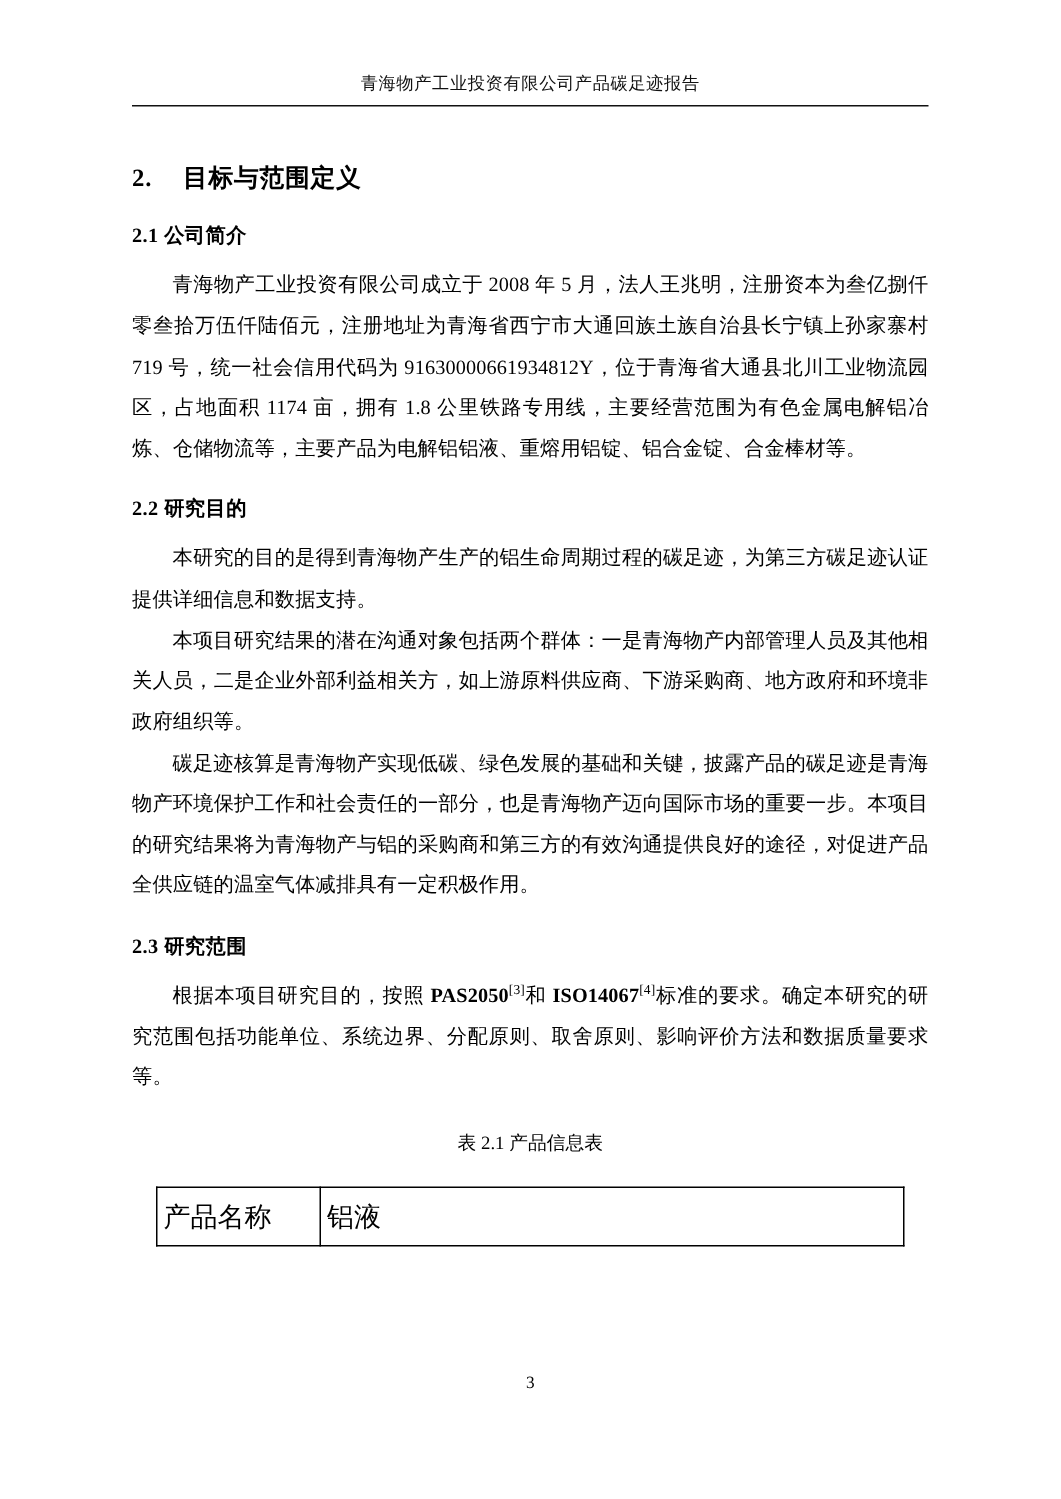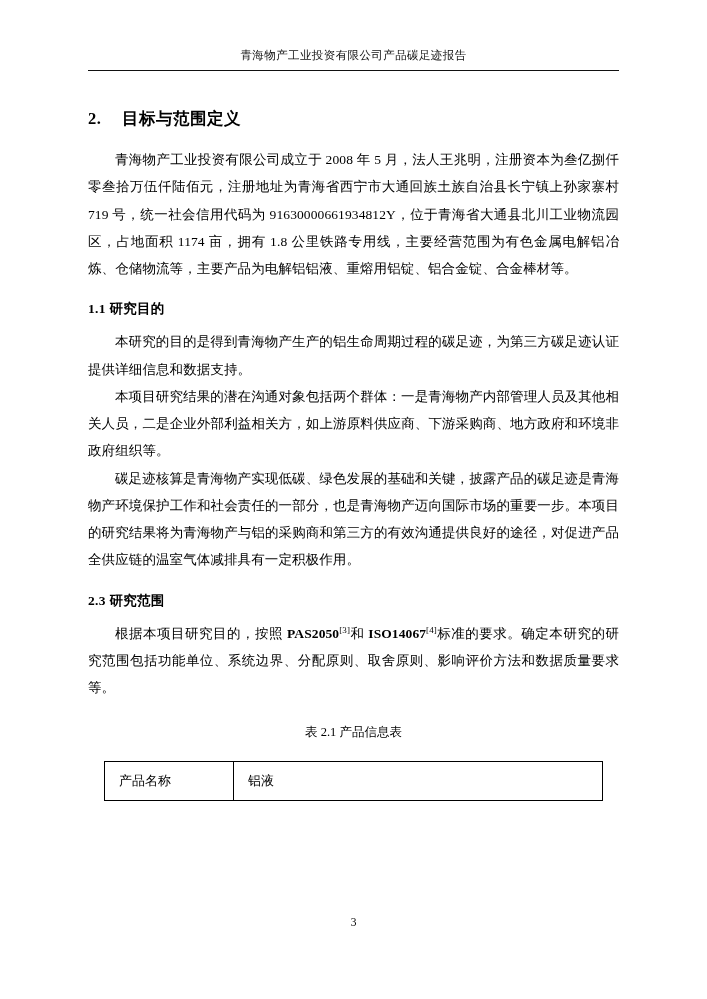--- a/index.html
+++ b/index.html
@@ -88,22 +88,22 @@
   }
   table.info {
     border-collapse: collapse;
     width: 499px;
     margin: 0 auto;
     table-layout: fixed;
   }
   table.info td {
     border: 1px solid #000;
     height: 38px;
-    font-size: 13px;
-    padding: 0 14px;
+    font-size: 18px;
+    padding: 0 4px;
     vertical-align: middle;
   }
   table.info td.c1 { width: 100px; }
   .footer {
     position: absolute;
     top: 916px;
     left: 0;
     width: 707px;
     text-align: center;
     font-size: 11.5px;
@@ -116,23 +116,24 @@
 
   <div class="header">青海物产工业投资有限公司产品碳足迹报告</div>
   <div class="header-rule"></div>
 
   <div class="content">
 
     <h1 class="sec">
       <span class="num">2.</span><span>目标与范围定义</span>
     </h1>
 
+    <h2 class="sub">2.1 公司简介</h2>
     <p class="para">青海物产工业投资有限公司成立于 2008 年 5 月，法人王兆明，注册资本为叁亿捌仟零叁拾万伍仟陆佰元，注册地址为青海省西宁市大通回族土族自治县长宁镇上孙家寨村 719 号，统一社会信用代码为 91630000661934812Y，位于青海省大通县北川工业物流园区，占地面积 1174 亩，拥有 1.8 公里铁路专用线，主要经营范围为有色金属电解铝冶炼、仓储物流等，主要产品为电解铝铝液、重熔用铝锭、铝合金锭、合金棒材等。</p>
 
-    <h2 class="sub">1.1 研究目的</h2>
+    <h2 class="sub">2.2 研究目的</h2>
     <p class="para">本研究的目的是得到青海物产生产的铝生命周期过程的碳足迹，为第三方碳足迹认证提供详细信息和数据支持。</p>
     <p class="para">本项目研究结果的潜在沟通对象包括两个群体：一是青海物产内部管理人员及其他相关人员，二是企业外部利益相关方，如上游原料供应商、下游采购商、地方政府和环境非政府组织等。</p>
     <p class="para">碳足迹核算是青海物产实现低碳、绿色发展的基础和关键，披露产品的碳足迹是青海物产环境保护工作和社会责任的一部分，也是青海物产迈向国际市场的重要一步。本项目的研究结果将为青海物产与铝的采购商和第三方的有效沟通提供良好的途径，对促进产品全供应链的温室气体减排具有一定积极作用。</p>
 
     <h2 class="sub">2.3 研究范围</h2>
     <p class="para"><span>根据本项目研究目的，按照 </span><span class="b">PAS2050</span><sup>[3]</sup><span>和 </span><span class="b">ISO14067</span><sup>[4]</sup><span>标准的要求。确定本研究的研究范围包括功能单位、系统边界、分配原则、取舍原则、影响评价方法和数据质量要求等。</span></p>
 
 
     <div class="table-caption">表 2.1 产品信息表</div>
 

